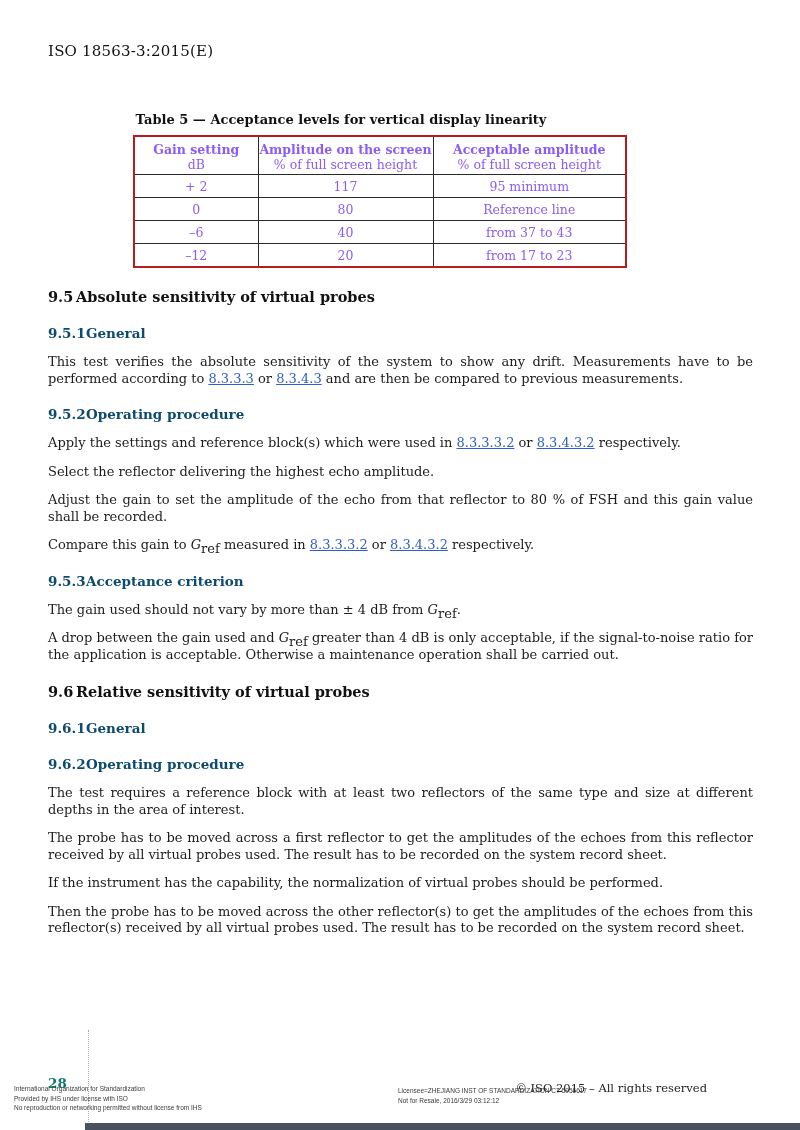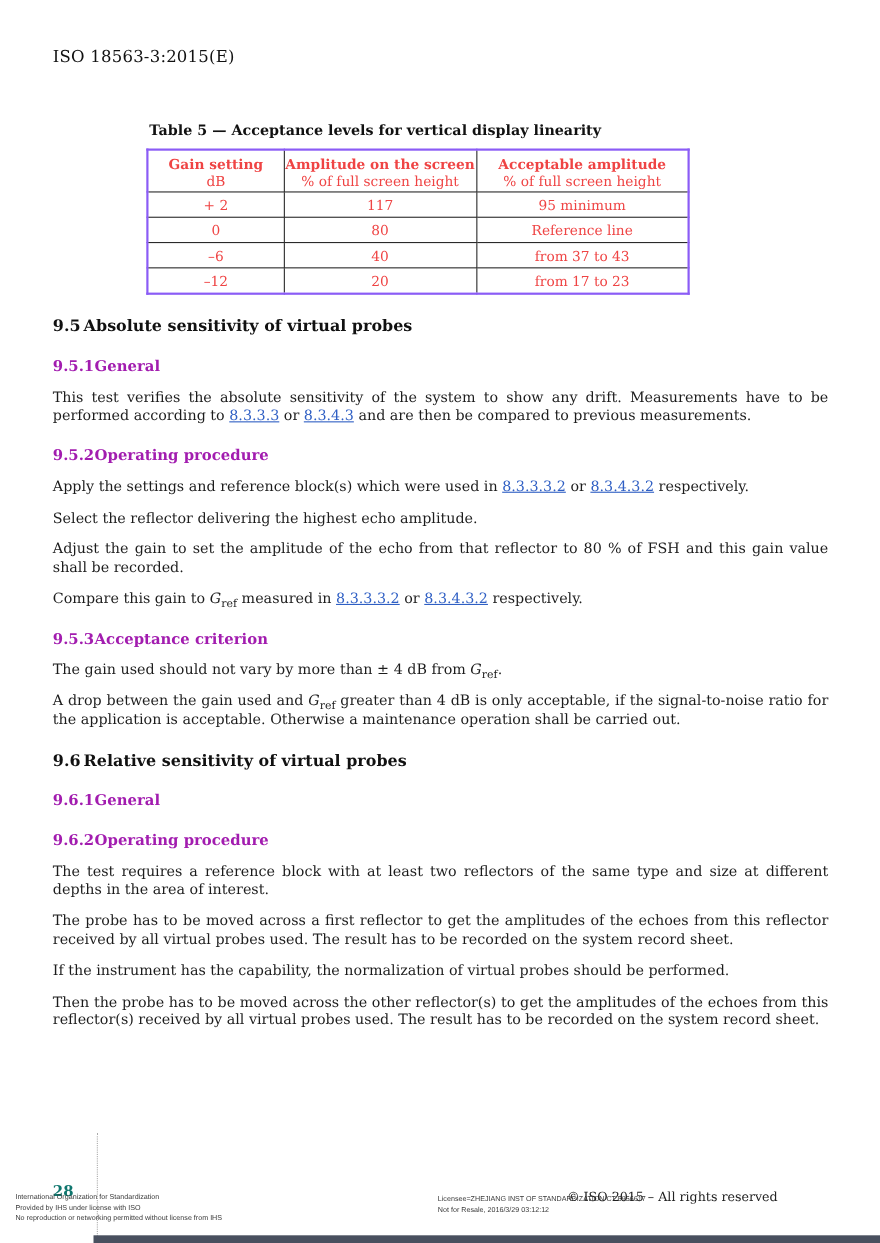--- a/index.html
+++ b/index.html
@@ -7,39 +7,39 @@
     width:800px;height:1130px;position:relative;background:#ffffff;
     font-family:"DejaVu Serif", serif;color:#1c1c1c;overflow:hidden;
   }
   .page-header{
     position:absolute;left:48px;top:42px;font-size:15px;font-weight:normal;
     letter-spacing:.2px;color:#111;
   }
   
   .table-block{position:absolute;left:133px;top:112px;width:416px;}
   .table-title{text-align:center;font-weight:bold;font-size:13px;margin:0 0 8px 0;color:#111;}
-  table.t5{border-collapse:collapse;width:492px;font-size:12.5px;color:#ef4444;
-    border:2px solid #8b5cf6;table-layout:fixed;padding-left:12px;}
+  table.t5{border-collapse:collapse;width:492px;font-size:12.5px;color:#8b5cf6;
+    border:2px solid #b91c1c;table-layout:fixed;padding-left:12px;}
   table.t5 th,table.t5 td{border:1px solid #2a2a2a;text-align:center;vertical-align:middle;padding:0;}
   table.t5 th{height:37px;font-weight:normal;}
   table.t5 col.c1{width:124px;} table.t5 col.c2{width:175px;} table.t5 col.c3{width:193px;}
   .th-label{font-weight:bold;line-height:15px;padding-top:2px;}
   .th-unit{font-weight:normal;line-height:15px;}
   table.t5 td{height:22px;}
   
   #content{position:absolute;left:48px;top:272px;width:705px;}
   #content .h2{font-size:14.5px;font-weight:bold;color:#111;margin:20px 0 0 0;line-height:18px;}
   #content .h2:first-child{margin-top:16px;}
-  #content .h3{font-size:13.5px;font-weight:bold;color:#a21caf;margin:19px 0 12px 0;line-height:17px;}
+  #content .h3{font-size:13.5px;font-weight:bold;color:#0c4a6e;margin:19px 0 12px 0;line-height:17px;}
   #content .h2 .num{display:inline-block;min-width:28px;}
   #content .h3 .num{display:inline-block;min-width:38px;}
   #content p{font-size:13px;line-height:16.5px;margin:12px 0 0 0;text-align:justify;}
   a.xref{color:var(--link,#2f5fc4);text-decoration:underline;cursor:pointer;}
   #content i{font-family:"DejaVu Serif", serif;}
-  #content sub{font-size:10px;line-height:0;}
+  #content sub{font-size:13px;line-height:0;}
   
   .page-number{position:absolute;left:48px;top:1075px;font-size:13.5px;font-weight:bold;color:#0f766e;}
   .imprint{position:absolute;left:14px;top:1084px;font-family:"Liberation Sans", sans-serif;
     font-size:6.5px;line-height:9.5px;color:#3a3a3a;}
   .copyright{position:absolute;right:93px;top:1081px;font-size:11.5px;color:#222;}
   .license{position:absolute;left:398px;top:1086px;font-family:"Liberation Sans", sans-serif;
     font-size:6.5px;line-height:10px;color:#3a3a3a;}
   .dotted-rule{position:absolute;left:88px;top:1030px;height:96px;width:0;
     border-left:1px dotted #a9a9a9;}
   .bottom-bar{position:absolute;left:85px;bottom:0;width:715px;height:7px;background:var(--bar,#49505f);}

